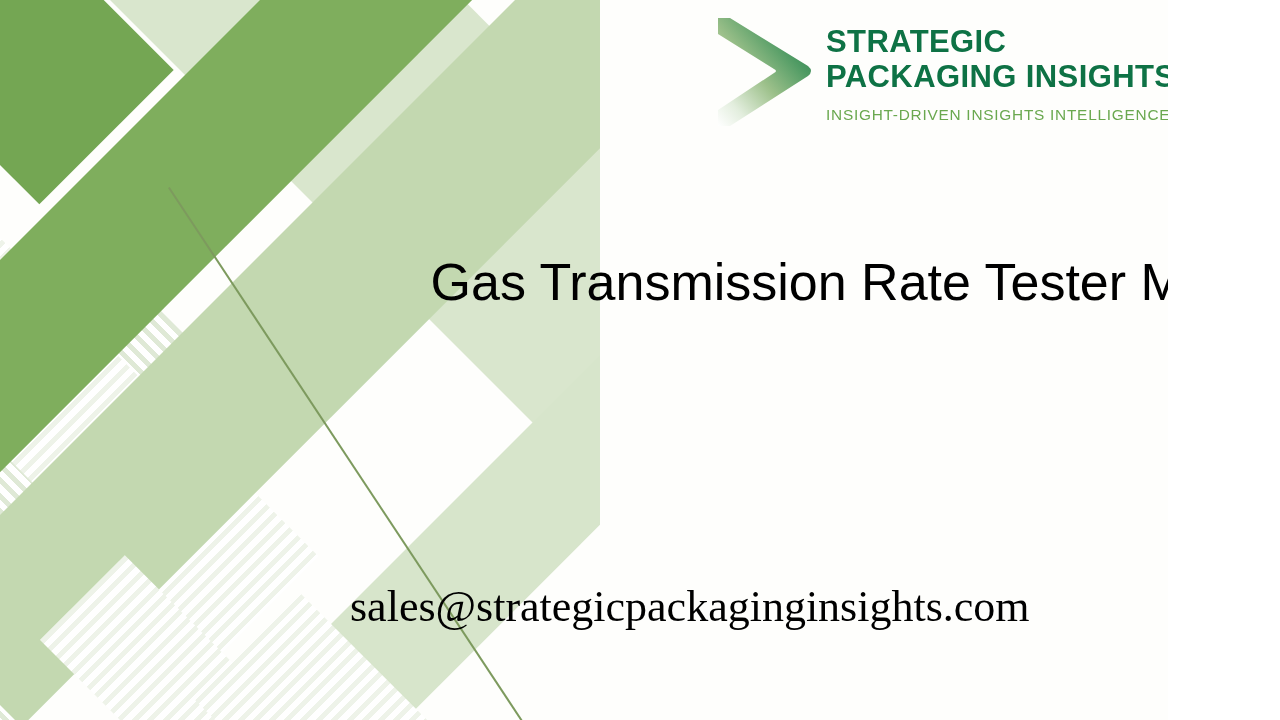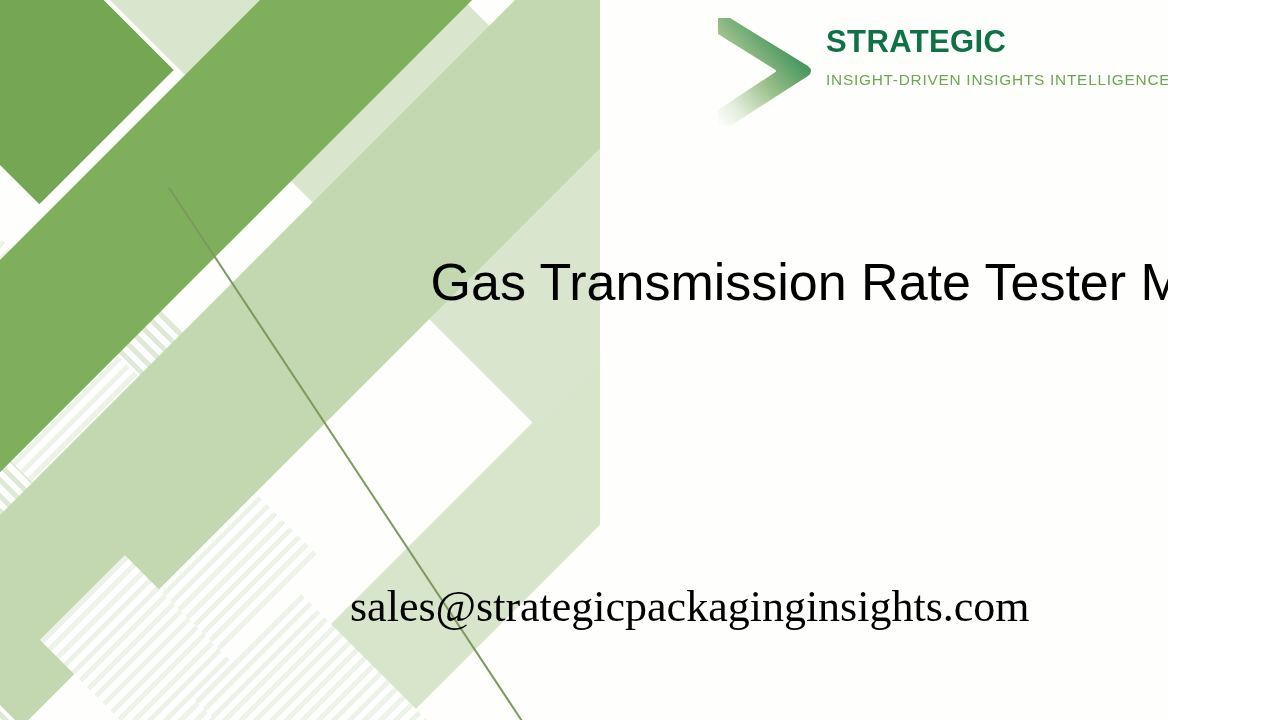--- a/index.html
+++ b/index.html
@@ -321,20 +321,21 @@
           <stop offset="18%" stop-color="#e3eede"></stop>
           <stop offset="45%" stop-color="#9cc08a"></stop>
           <stop offset="72%" stop-color="#4e9a63"></stop>
           <stop offset="100%" stop-color="#1d6f46"></stop>
         </linearGradient>
       </defs>
       <path d="M6 4 L18 4 L96 52 Q102 57 96 62 L18 112 L6 112 L6 96 L62 59 Q66 57 62 55 L6 20 Z" fill="url(#chevGrad)"></path>
     </svg>
     <div class="logo-text">
       <div class="logo-line">STRATEGIC</div>
+      <div class="logo-line">PACKAGING INSIGHTS</div>
       <div class="logo-tagline">INSIGHT-DRIVEN INSIGHTS INTELLIGENCE</div>
     </div>
   </div>
 
   <div class="title">Gas Transmission Rate Tester Market</div>
 
   <div class="email">sales@strategicpackaginginsights.com</div>
 
 </div>
 

